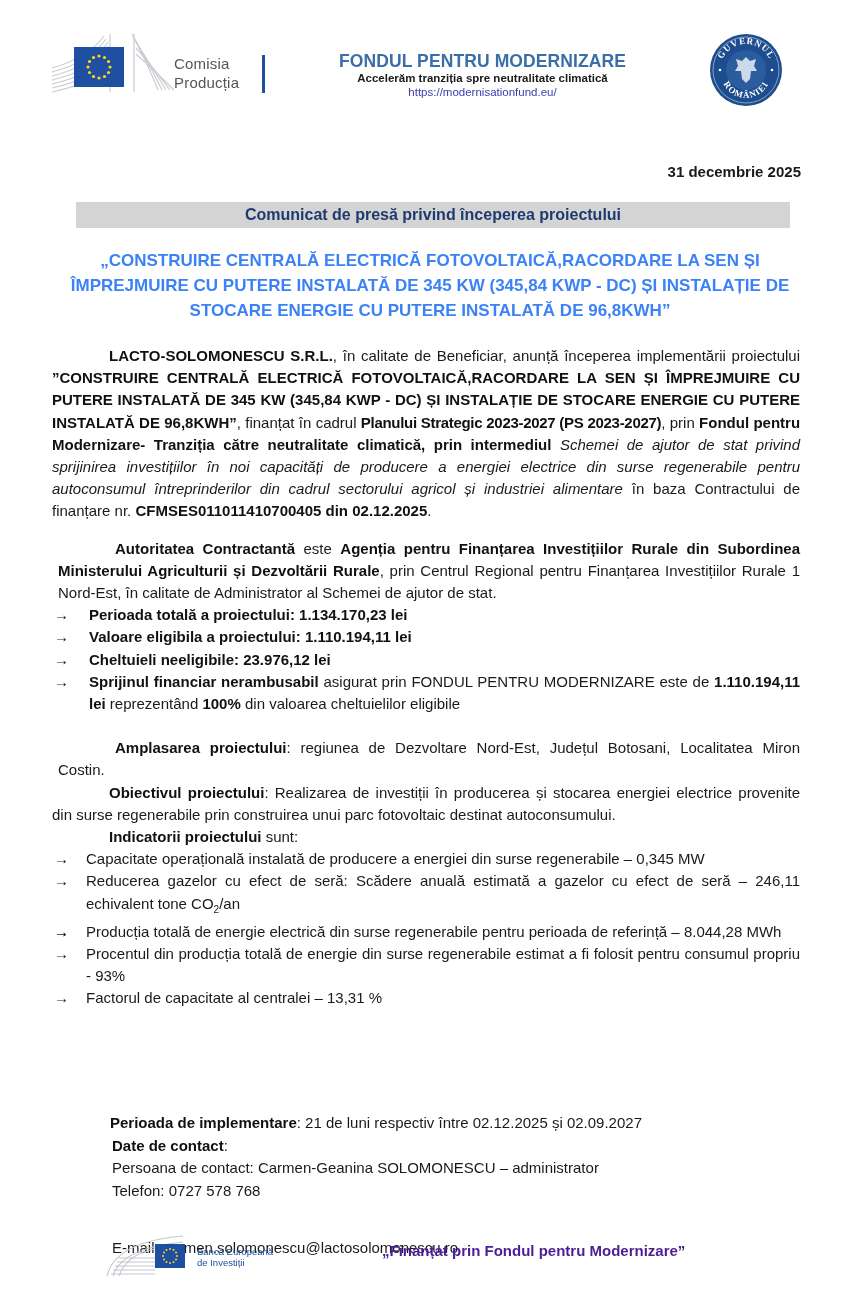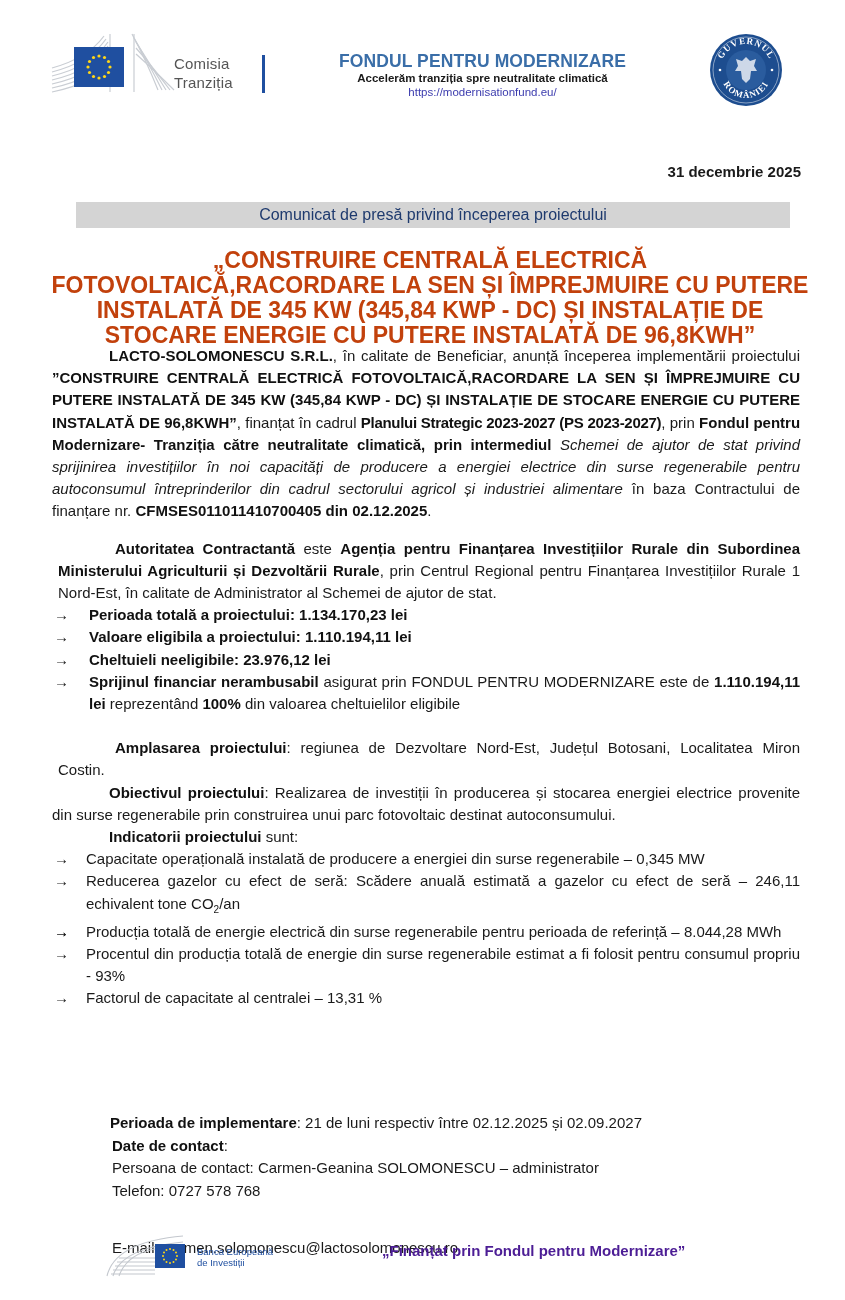--- a/index.html
+++ b/index.html
@@ -18,23 +18,23 @@
 
   .fund { position: absolute; left: 315px; top: 51px; width: 335px; text-align: center; }
   .fund-title { font-family: "Liberation Sans", sans-serif; font-weight: bold; font-size: 17.5px; color: #3a6ea8; letter-spacing: 0.1px; line-height: 20px; }
   .fund-sub { font-family: "Liberation Sans", sans-serif; font-weight: bold; font-size: 11.5px; color: #1a1a1a; line-height: 14px; }
   .fund-url { font-family: "Liberation Sans", sans-serif; font-size: 11.5px; color: #3c3cae; line-height: 14px; }
 
   .gov-seal { position: absolute; left: 709px; top: 33px; width: 74px; height: 74px; }
 
   .date { position: absolute; right: 44px; top: 163px; font-weight: bold; font-size: 15px; }
 
-  .banner { position: absolute; left: 76px; top: 202px; width: 714px; height: 26px; background: #d4d4d4; text-align: center; font-weight: normal; font-size: 16px; line-height: 26px; color: #1e3a6e; }
-
-  .project-title { position: absolute; left: 50px; top: 248px; width: 760px; text-align: center; font-weight: bold; font-size: 23px; line-height: 25px; color: #c2410c; }
+  .banner { position: absolute; left: 76px; top: 202px; width: 714px; height: 26px; background: #d4d4d4; text-align: center; font-weight: bold; font-size: 16px; line-height: 26px; color: #1e3a6e; }
+
+  .project-title { position: absolute; left: 50px; top: 248px; width: 760px; text-align: center; font-weight: bold; font-size: 17px; line-height: 25px; color: #3b82f6; }
 
   .body { position: absolute; left: 52px; top: 345px; width: 748px; font-size: 15px; line-height: 22.2px; color: #1a1a1a; }
   .p { text-align: justify; }
   .indent { text-indent: 57px; }
   b { font-weight: bold; color: #111; }
   i { font-style: italic; }
 
   .arrow-list { list-style: none; }
   .arrow-list li { position: relative; padding-left: 36px; text-align: justify; }
   .arrow-list li .arr { position: absolute; left: 2px; top: 0; font-weight: normal; }
@@ -85,21 +85,21 @@
             <circle cx="19.5" cy="29.5" r="1.6"></circle>
             <circle cx="15.5" cy="25.5" r="1.6"></circle>
             <circle cx="14" cy="20" r="1.6"></circle>
             <circle cx="15.5" cy="14.5" r="1.6"></circle>
             <circle cx="19.5" cy="10.5" r="1.6"></circle>
         </g>
       </svg>
     </div>
     <div class="ec-text">
       <div>Comisia</div>
-      <div>Tranziția</div>
+      <div>Producția</div>
     </div>
     <div class="ec-bar"></div>
   </div>
 
   <div class="fund">
     <div class="fund-title">FONDUL PENTRU MODERNIZARE</div>
     <div class="fund-sub">Accelerăm tranziția spre neutralitate climatică</div>
     <div class="fund-url">https://modernisationfund.eu/</div>
   </div>
 

